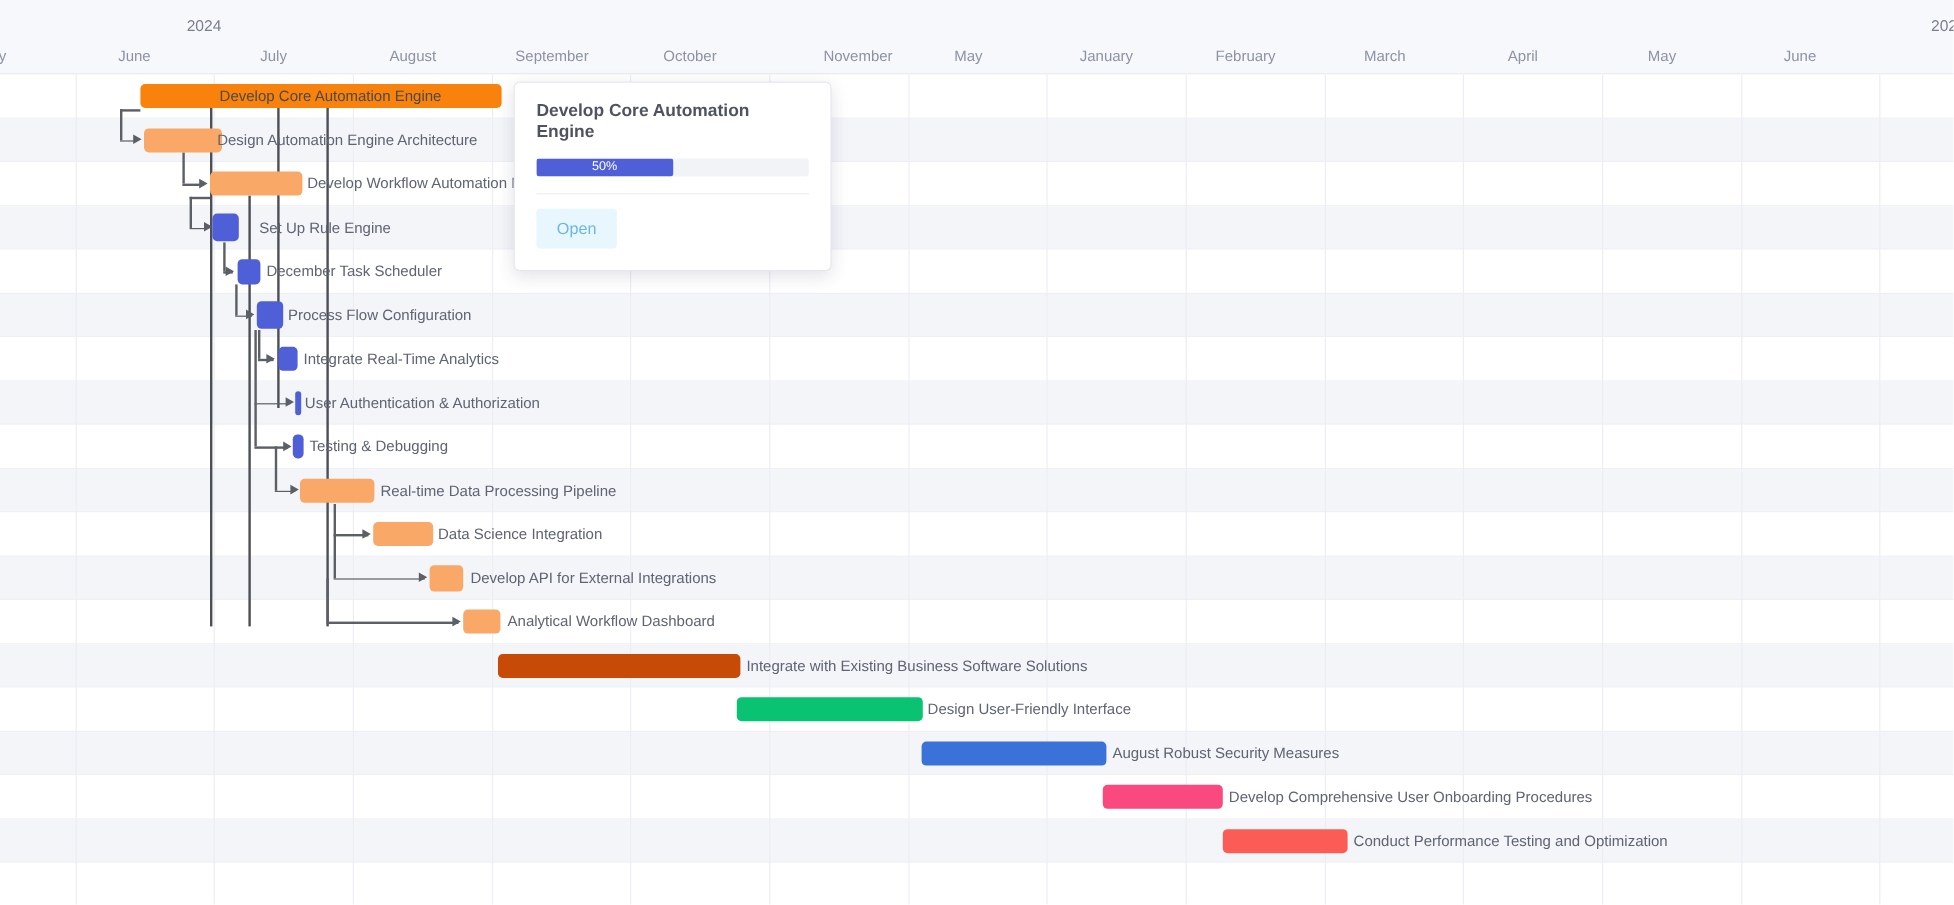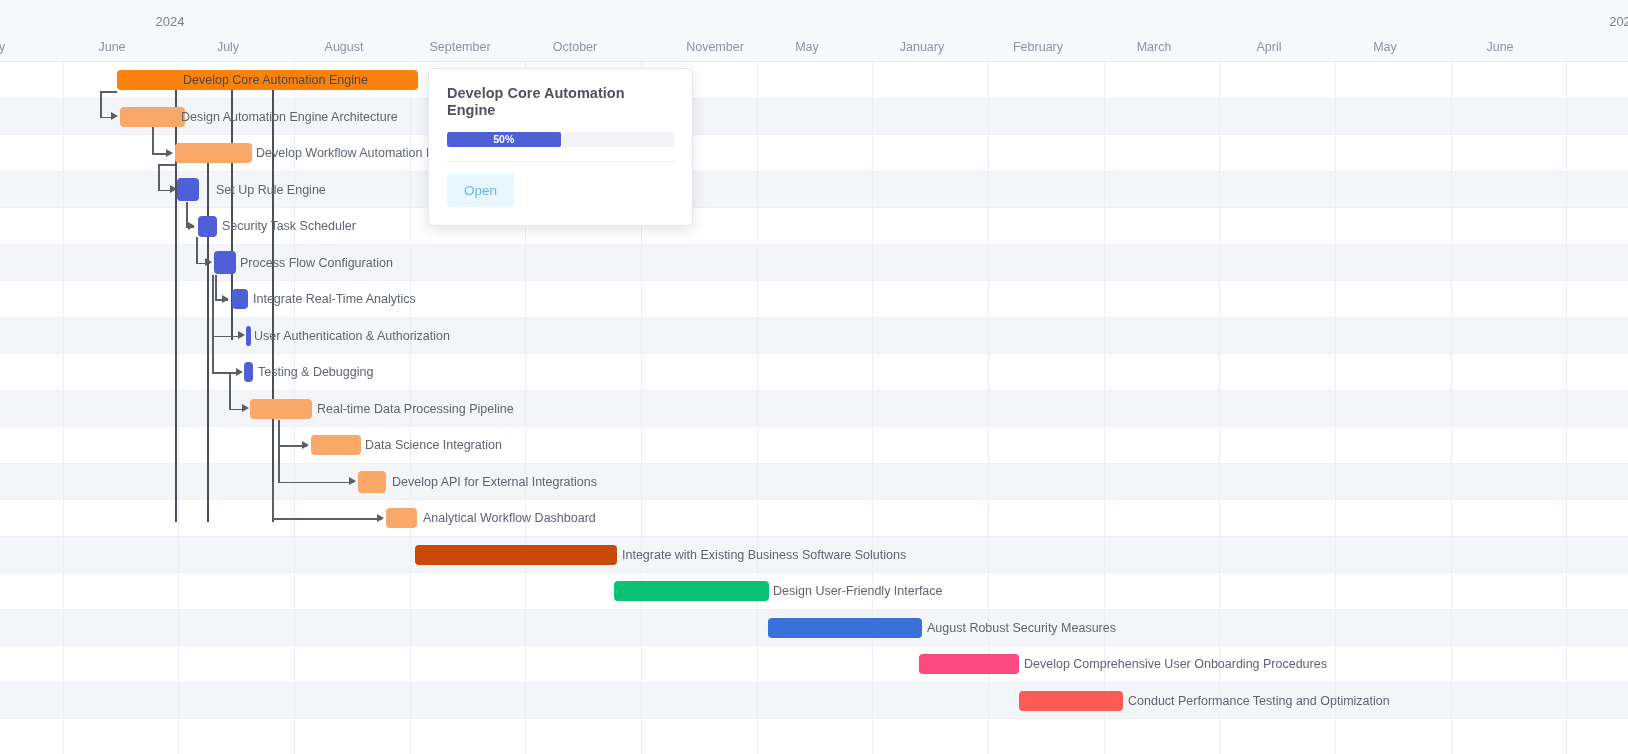--- a/index.html
+++ b/index.html
@@ -124,21 +124,21 @@
     border-radius: 2px;
     overflow: hidden;
   }
   .tt-progress-fill {
     position: absolute; left: 0; top: 0; height: 15px;
     background: #4f5fd7;
     border-radius: 2px;
     display: flex; align-items: center; justify-content: center;
   }
   .tt-progress-text {
-    font-size: 10.5px; font-weight: bold; color: #ffffff;
+    font-size: 10.5px; font-weight: normal; color: #ffffff;
     line-height: 1;
     text-align: center;
   }
   .tt-divider {
     height: 1px; background: #eceef3;
     margin: 14px 0 12px 0;
   }
   .tt-open-btn {
     display: inline-block;
     background: #e8f6fd;
@@ -264,21 +264,21 @@
     <div id="bars-layer">
         <div class="bar" title="Develop Core Automation Engine" style="left: 117px; width: 301px; height: 20px; top: 8.25px; background: rgb(248, 130, 11);"></div>
         <div class="bar-label inside" style="left: 183px; top: 12.25px;">Develop Core Automation Engine</div>
         <div class="bar" title="Design Automation Engine Architecture" style="left: 120px; width: 65px; height: 20px; top: 44.75px; background: rgb(249, 168, 103);"></div>
         <div class="bar-label" style="left: 181px; top: 48.75px;">Design Automation Engine Architecture</div>
         <div class="bar" title="Develop Workflow Automation M" style="left: 175px; width: 77px; height: 20px; top: 81.25px; background: rgb(249, 168, 103);"></div>
         <div class="bar-label" style="left: 256px; top: 85.25px;">Develop Workflow Automation M</div>
         <div class="bar" title="Set Up Rule Engine" style="left: 177px; width: 22px; height: 23px; top: 116.25px; background: rgb(79, 95, 215);"></div>
         <div class="bar-label" style="left: 216px; top: 121.75px;">Set Up Rule Engine</div>
         <div class="bar" title="Develop Task Scheduler" style="left: 198px; width: 19px; height: 21px; top: 153.75px; background: rgb(79, 95, 215);"></div>
-        <div class="bar-label" style="left: 222px; top: 158.25px;">Security Task Scheduler</div>
+        <div class="bar-label" style="left: 222px; top: 158.25px;">December Task Scheduler</div>
         <div class="bar" title="Process Flow Configuration" style="left: 214px; width: 22px; height: 23px; top: 189.25px; background: rgb(79, 95, 215);"></div>
         <div class="bar-label" style="left: 240px; top: 194.75px;">Process Flow Configuration</div>
         <div class="bar" title="Integrate Real-Time Analytics" style="left: 232px; width: 16px; height: 20px; top: 227.25px; background: rgb(79, 95, 215);"></div>
         <div class="bar-label" style="left: 253px; top: 231.25px; text-align: center;">Integrate Real-Time Analytics</div>
         <div class="bar" title="User Authentication &amp; Authorization" style="left: 246px; width: 5px; height: 20px; top: 263.75px; background: rgb(79, 95, 215);"></div>
         <div class="bar-label" style="left: 254px; top: 267.75px;">User Authentication &amp; Authorization</div>
         <div class="bar" title="Testing &amp; Debugging" style="left: 244px; width: 9px; height: 20px; top: 300.25px; background: rgb(79, 95, 215);"></div>
         <div class="bar-label" style="left: 258px; top: 304.25px;">Testing &amp; Debugging</div>
         <div class="bar" title="Real-time Data Processing Pipeline" style="left: 250px; width: 62px; height: 20px; top: 336.75px; background: rgb(249, 168, 103);"></div>
         <div class="bar-label" style="left: 317px; top: 340.75px;">Real-time Data Processing Pipeline</div>

